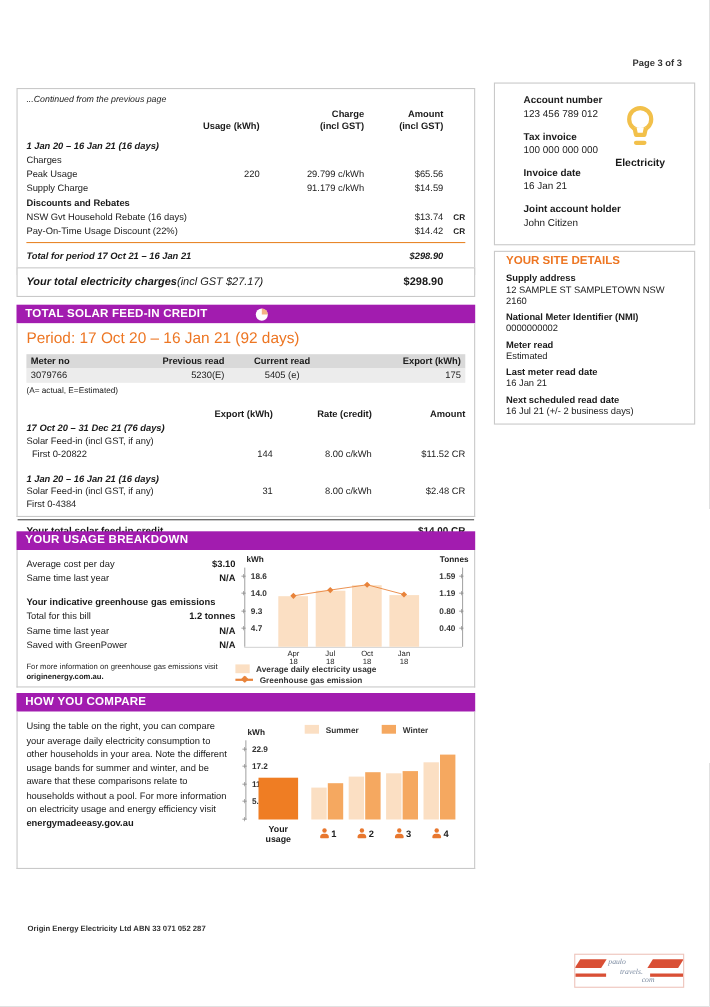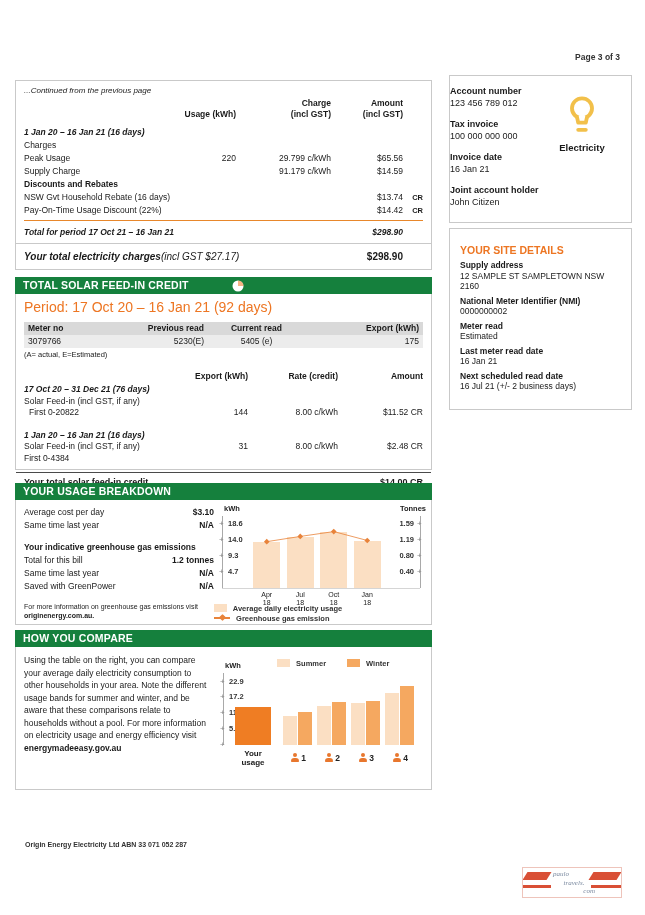--- a/index.html
+++ b/index.html
@@ -3,21 +3,21 @@
 <meta charset="utf-8">
 <style>
   * { margin:0; padding:0; box-sizing:border-box; }
   body { background:#888; font-family:"Liberation Sans", sans-serif; }
   .page { width:645px; height:915px; position:relative; background:#fff; color:#1a1a1a; margin:0 auto; overflow:hidden; }
 
   .page-num { position:absolute; top:52px; right:25px; font-size:8.5px; color:#333; font-weight:600; }
 
   
   .gbox { position:absolute; border:1.5px solid #c9c9c9; background:#fff; }
-  .sec-header { position:absolute; left:15px; width:417px; height:17px; background:#15803d; color:#fff;
+  .sec-header { position:absolute; left:15px; width:417px; height:17px; background:#a21caf; color:#fff;
                 font-weight:bold; font-size:10.5px; line-height:17px; padding-left:8px; letter-spacing:.2px;gap:29px; }
 
   
   .box-main { left:15px; top:80px; width:417px; height:170px; }
   .cont-note { font-style:italic; font-size:8px; color:#222; margin:5px 0 0 8px; }
   .t-row { display:flex; align-items:baseline; padding:0 8px; line-height:13px; font-size:8.5px; }
   .c-label { flex:1; }
   .c-usage { width:55px; text-align:right; }
   .c-charge { width:95px; text-align:right; }
   .c-amount { width:72px; text-align:right; }
@@ -28,26 +28,26 @@
   .hdr-row .h-amount { width:72px; text-align:right; }
   .hdr-row .h-sp { width:20px; }
   .bold-ital { font-weight:bold; font-style:italic; }
   .bold { font-weight:bold; }
   .orange-rule { margin:3px 8px 0 8px; border-top:1.5px solid #E8872B; }
   .total-row { margin-top:5px; font-weight:bold;font-style:italic; }
   .box-grand { left:15px; top:243px; width:417px; height:27px; display:flex; align-items:center; padding:0 8px; font-size:10px; }
   .box-grand .g-note { font-style:italic; font-weight:normal; }
 
   
-  .box-account { left:449px; top:75px; width:183px; height:148px; padding:9px 0; }
+  .box-account { left:449px; top:75px; width:183px; height:148px; padding:9px 26px; }
   .fld-label { font-weight:bold; font-size:9px; line-height:12px; }
   .fld-value { font-size:9px; line-height:12px; margin-bottom:9px; }
   .bulb-wrap { position:absolute; top:18px; right:10px; width:78px; text-align:center; }
   .bulb-label { font-weight:bold; font-size:9.5px; margin-top:2px; }
-  .box-site { left:449px; top:228px; width:183px; height:182px; padding:15px 10px; }
+  .box-site { left:449px; top:228px; width:183px; height:158px; padding:2px 10px; }
   .site-title { color:#ED7623; font-weight:bold; font-size:10.5px; margin-bottom:3px; }
   .s-label { font-weight:bold; font-size:8.5px; line-height:10.5px; margin-top:4px; }
   .s-value { font-size:8.5px; line-height:10.5px; }
 
   
   .solar-header { top:277px; display:flex; align-items:center; }
   .box-solar { left:15px; top:294px; width:417px; height:176px; border-top:none; }
   .solar-period { color:#ED7623; font-weight:normal; font-size:14px; margin:5px 0 0 8px; }
   .meter-table { margin:7px 8px 0 8px; font-size:8.5px; }
   .mt-row { display:flex; line-height:13px; padding:0 4px; }

